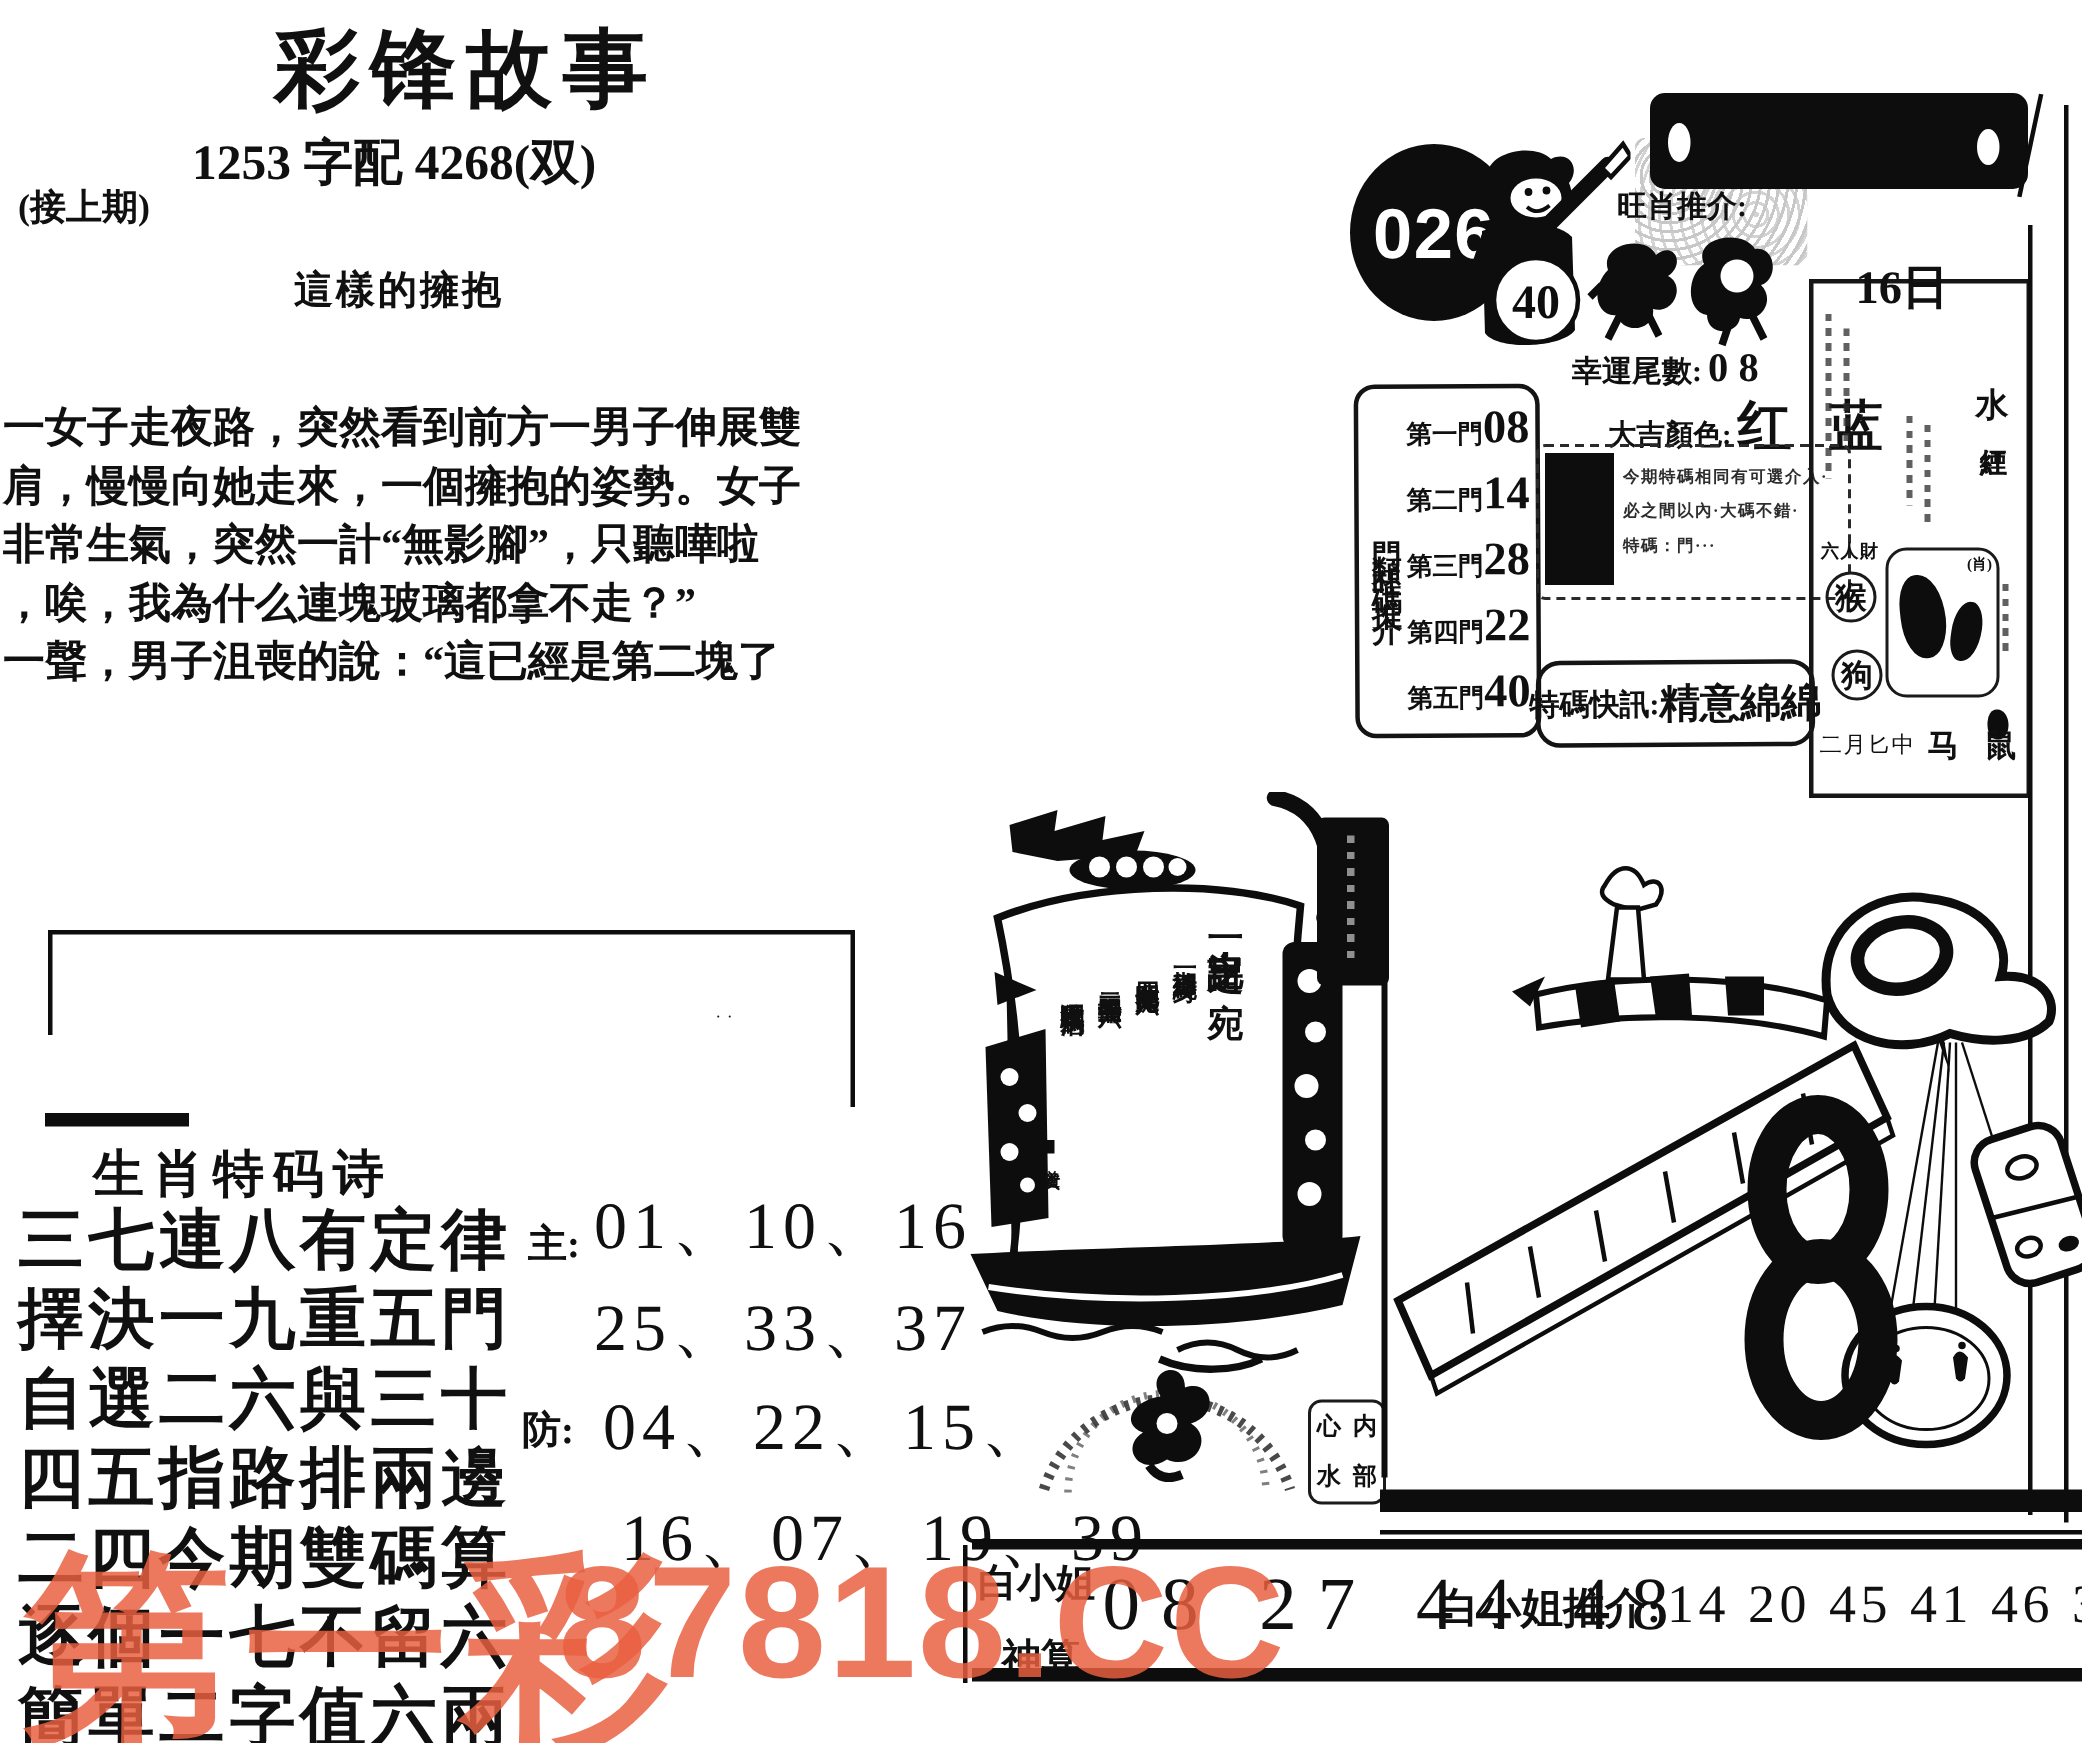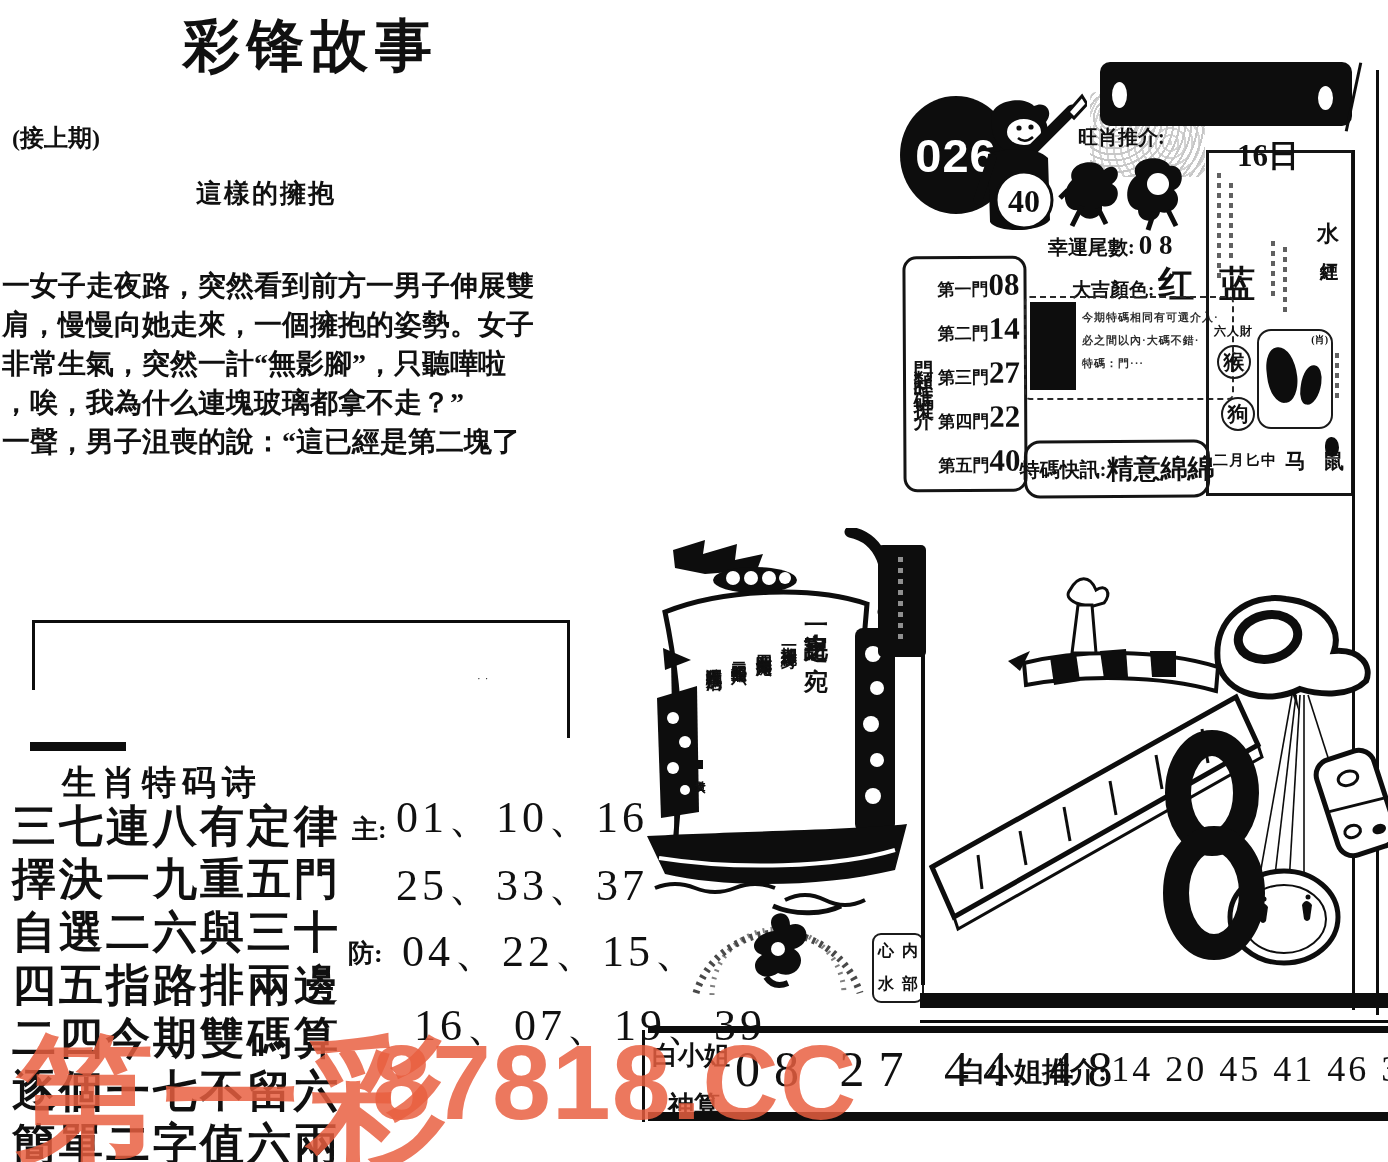--- a/index.html
+++ b/index.html
@@ -22,21 +22,21 @@
   .gate-box{border:3px solid #141414;border-radius:14px;display:flex;transform:rotate(-.3deg);}
   .gate-side{writing-mode:vertical-rl;text-orientation:upright;font-size:20px;font-weight:900;line-height:24px;
              display:flex;align-items:center;justify-content:center;padding:10px 2px 10px 6px;letter-spacing:10px;}
   .gate-rows{display:flex;flex-direction:column;justify-content:space-between;padding:8px 6px 10px 0;}
   .gate-row{white-space:nowrap;}
   .gate-name{font-size:17px;font-weight:700;}
   .gate-num{font-size:31px;font-weight:600;}
   .note-box{border:2px dashed #2a2a2a;border-radius:6px;padding-left:26px;}
   .note-line{font-size:11px;font-weight:700;letter-spacing:1px;filter:blur(.5px);opacity:.88;white-space:nowrap;}
   .flash-box{border:3px solid #141414;border-radius:16px;display:flex;align-items:center;justify-content:center;transform:rotate(-.4deg);white-space:nowrap;}
-  .alm-box{border:3px solid #161616;}
+  .alm-box{border:3px solid #161616;margin-top:36px;}
   .circ{border:2px solid #1a1a1a;border-radius:50%;display:inline-flex;align-items:center;justify-content:center;}
   .garble-v{background:repeating-linear-gradient(180deg,#2b2b2b 0 5px,transparent 5px 10px);opacity:.75;}
   
   .poem-title{font-size:34px;font-weight:900;letter-spacing:6px;}
   .poem-line{font-size:44px;line-height:53px;letter-spacing:3px;white-space:nowrap;font-weight:600;}
   .pick-label{font-size:26px;font-weight:900;}
   .pick-nums{font-size:44px;letter-spacing:4px;white-space:nowrap;}
   
   .foot-name{font-size:26px;font-weight:700;}
   .foot-big{font-size:50px;letter-spacing:14px;white-space:nowrap;}
@@ -54,20 +54,21 @@
      repeating-radial-gradient(circle at 20% 30%, #9a9a9a 0 2px, transparent 2px 6px),
      repeating-radial-gradient(circle at 70% 60%, #b0b0b0 0 2px, transparent 2px 7px);
      opacity:.55;border-radius:6px;}
 </style>
 </head>
 <body>
 
 <div id="sheet">
 
   <div class="abs main-title" style="left:183px;top:8px;">彩锋故事</div>
+  <div class="abs sub-title" style="left:128px;top:86px;">1253 字配 4268(双)</div>
   <div class="abs cont" style="left:12px;top:122px;">(接上期)</div>
   <div class="abs story-title" style="left:196px;top:176px;">這樣的擁抱</div>
 
   <div class="abs" style="left:2px;top:266px;">
     <div class="story-line">一女子走夜路，突然看到前方一男子伸展雙</div>
     <div class="story-line">肩，慢慢向她走來，一個擁抱的姿勢。女子</div>
     <div class="story-line">非常生氣，突然一計“無影腳”，只聽嘩啦</div>
     <div class="story-line">，唉，我為什么連塊玻璃都拿不走？”</div>
     <div class="story-line">一聲，男子沮喪的說：“這已經是第二塊了</div>
   </div>
@@ -110,21 +111,21 @@
   <div class="abs" style="left:1048px;top:230px;white-space:nowrap;">
     <span class="small-label">幸運尾數:</span>
     <span style="font-size:27px;font-weight:700;">0 8</span>
   </div>
 
   <div class="abs gate-box" style="left:903px;top:256px;width:118px;height:230px;">
     <div class="gate-side">門類旺碼推介</div>
     <div class="gate-rows">
       <div class="gate-row"><span class="gate-name">第一門</span><span class="gate-num">08</span></div>
       <div class="gate-row"><span class="gate-name">第二門</span><span class="gate-num">14</span></div>
-      <div class="gate-row"><span class="gate-name">第三門</span><span class="gate-num">27</span></div>
+      <div class="gate-row"><span class="gate-name">第三門</span><span class="gate-num">28</span></div>
       <div class="gate-row"><span class="gate-name">第四門</span><span class="gate-num">22</span></div>
       <div class="gate-row"><span class="gate-name">第五門</span><span class="gate-num">40</span></div>
     </div>
   </div>
 
   <div class="abs" style="left:1032px;top:260px;white-space:nowrap;margin-left:40px;">
     <span class="small-label" style="font-size:19px;">大吉顏色:</span>
     <span style="font-size:36px;font-weight:700;letter-spacing:8px;">红 蓝</span>
   </div>
 
@@ -153,21 +154,21 @@
     <div class="abs" style="left:5px;top:170px;font-size:12px;font-weight:700;letter-spacing:1px;">六人財</div>
     <div class="abs circ" style="left:8px;top:192px;width:30px;height:30px;font-size:21px;font-weight:700;">猴</div>
     <div class="abs circ" style="left:12px;top:244px;width:30px;height:30px;font-size:21px;font-weight:700;">狗</div>
     <div class="abs" style="left:48px;top:176px;width:72px;height:96px;border:2.5px solid #1a1a1a;border-radius:14px;">
       <div class="abs" style="left:8px;top:16px;width:30px;height:56px;background:#0d0d0d;border-radius:40% 55% 45% 50%;transform:rotate(-6deg);"></div>
       <div class="abs" style="left:42px;top:34px;width:20px;height:40px;background:#0d0d0d;border-radius:55% 45% 60% 40%;transform:rotate(8deg);"></div>
       <div class="abs" style="right:3px;top:2px;font-size:10px;font-weight:700;">(肖)</div>
     </div>
     <div class="abs garble-v" style="left:126px;top:200px;width:4px;height:48px;"></div>
     <div class="abs" style="left:116px;top:284px;width:14px;height:20px;background:#0d0d0d;border-radius:45% 55% 50% 50%;"></div>
-    <div class="abs" style="left:4px;top:298px;font-size:15px;font-weight:700;letter-spacing:1px;">二月匕中</div>
+    <div class="abs" style="left:4px;top:298px;font-size:15px;font-weight:400;letter-spacing:1px;">二月匕中</div>
     <div class="abs" style="left:76px;top:294px;font-size:21px;font-weight:700;letter-spacing:6px;">马 鼠</div>
   </div>
 
   <div class="abs line" style="left:1352px;top:150px;width:3px;height:860px;"></div>
   <div class="abs line" style="left:1376px;top:70px;width:3px;height:945px;"></div>
 
   <div class="abs line" style="left:32px;top:620px;width:538px;height:3px;"></div>
   <div class="abs line" style="left:32px;top:620px;width:3px;height:70px;"></div>
   <div class="abs line" style="left:567px;top:620px;width:3px;height:118px;"></div>
   <div class="abs line" style="left:30px;top:742px;width:96px;height:9px;"></div>

